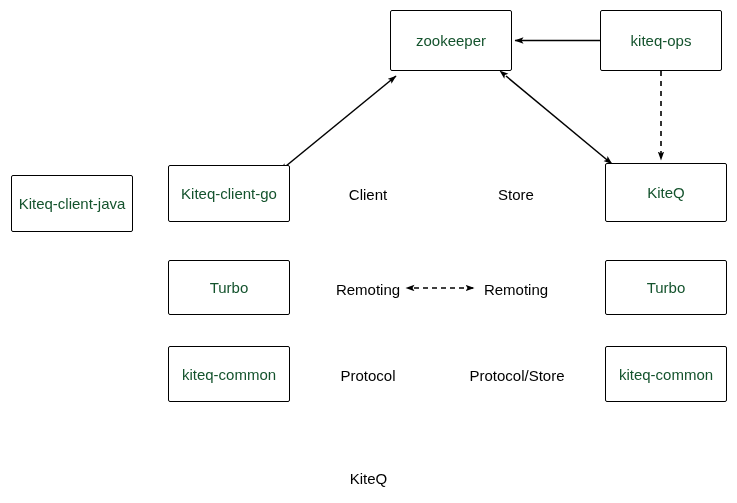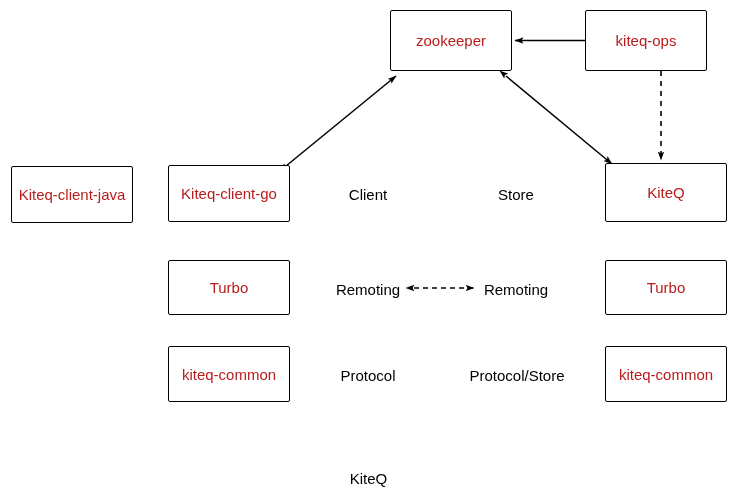--- a/index.html
+++ b/index.html
@@ -24,21 +24,21 @@
     box-sizing: border-box;
     border: 1.4px solid #000000;
     border-radius: 2px;
     background: #ffffff;
     display: flex;
     align-items: center;
     justify-content: center;
     text-align: center;
     font-size: 15px;
     line-height: 19px;
-    color: #b91c1c;
+    color: #14532d;
     padding: 19px 6px;
   }
   .layer-label {
     position: absolute;
     font-size: 15px;
     line-height: 19px;
     color: #000000;
     text-align: left;
     white-space: nowrap;
     display: flex;
@@ -86,25 +86,25 @@
 
     <line x1="661" y1="71" x2="661" y2="160" stroke="#000000" stroke-width="1.6" stroke-dasharray="5,5" marker-end="url(#arrowEnd)"></line>
 
     <line x1="414" y1="288" x2="474" y2="288" stroke="#000000" stroke-width="1.6" stroke-dasharray="5,4" marker-start="url(#arrowStart)" marker-end="url(#arrowEnd)"></line>
   </svg>
 
   <div class="node" style="left:390px; top:10px; width:122px; height:61px;">
     <span>zookeeper</span>
   </div>
 
-  <div class="node" style="left:585px; top:10px; width:122px; height:61px;">
+  <div class="node" style="left:600px; top:10px; width:122px; height:61px;">
     <span>kiteq-ops</span>
   </div>
 
-  <div class="node" style="left:11px; top:166px; width:122px; height:57px;justify-content:center;">
+  <div class="node" style="left:11px; top:175px; width:122px; height:57px;justify-content:center;">
     <span>Kiteq-client-java</span>
   </div>
 
   <div class="node" style="left:168px; top:165px; width:122px; height:57px;">
     <span>Kiteq-client-go</span>
   </div>
 
   <div class="node" style="left:605px; top:163px; width:122px; height:59px;">
     <span>KiteQ</span>
   </div>

